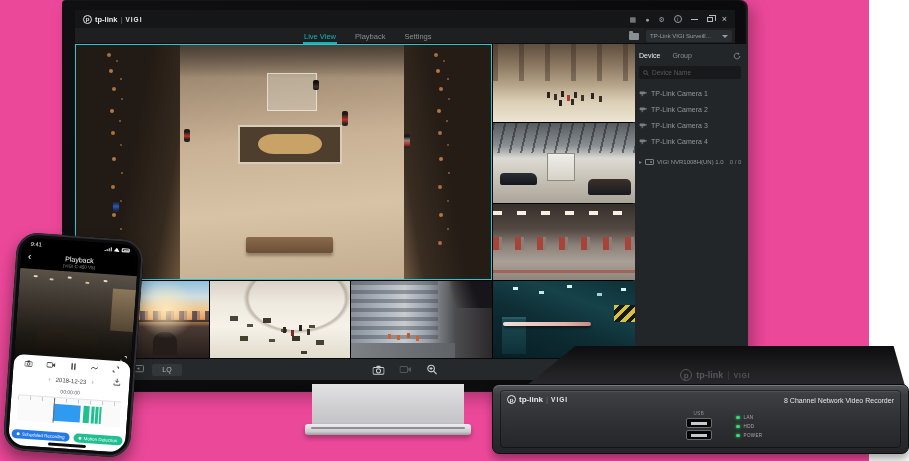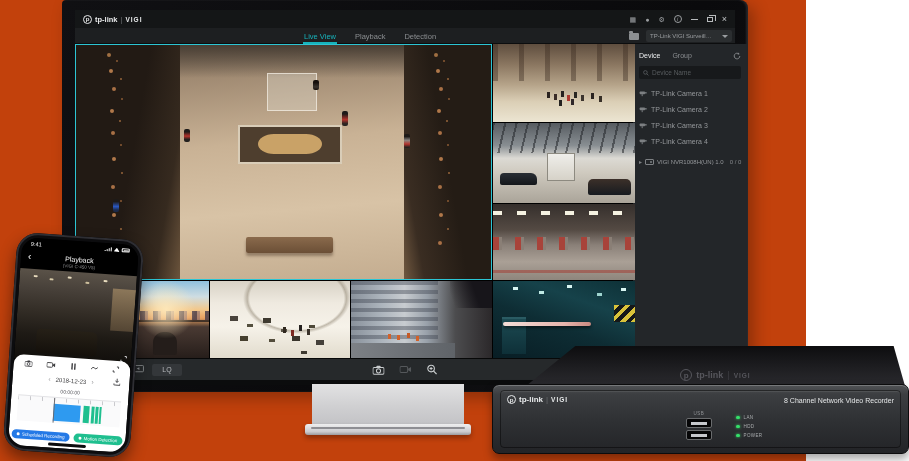--- a/index.html
+++ b/index.html
@@ -1,18 +1,18 @@
 <!DOCTYPE html>
 <html><head>
 <meta charset="utf-8">
 <style>
   * { margin:0; padding:0; box-sizing:border-box; }
   html,body { width:909px; height:461px; background:#fff; overflow:hidden;
     font-family:"Liberation Sans", sans-serif; }
-  .page { position:relative; width:806px; height:461px; background:#c2410c; }
+  .page { position:relative; width:869px; height:461px; background:#ec4899; }
 
   
   .monitor { position:absolute; left:62px; top:0; width:686px; height:392px;
     background:linear-gradient(135deg,#101013,#0a0a0c 60%,#131316);
     border-radius:4px 8px 10px 10px; box-shadow:6px 6px 16px rgba(0,0,0,.28), inset -2px 0 2px rgba(90,90,95,.35); }
   .app { position:absolute; left:13px; top:10px; width:660px; height:375px;
     background:#17191b; display:flex; flex-direction:column; }
 
   
   .titlebar { height:18px; background:#141617; display:flex; align-items:center; padding:0 8px; flex:0 0 18px; }
@@ -267,21 +267,21 @@
           <span class="win-min"></span>
           <span class="win-restore"></span>
           <span class="win-close">×</span>
         </div>
       </div>
 
       <div class="navbar">
         <div class="tabs">
           <span class="tab active">Live View</span>
           <span class="tab">Playback</span>
-          <span class="tab">Detection</span>
+          <span class="tab">Settings</span>
         </div>
         <div class="nav-right">
           <span class="folder-ic"></span>
           <div class="dropdown">
             <span>TP-Link VIGI Surveill…</span>
             <span class="caret"></span>
           </div>
         </div>
       </div>
 

